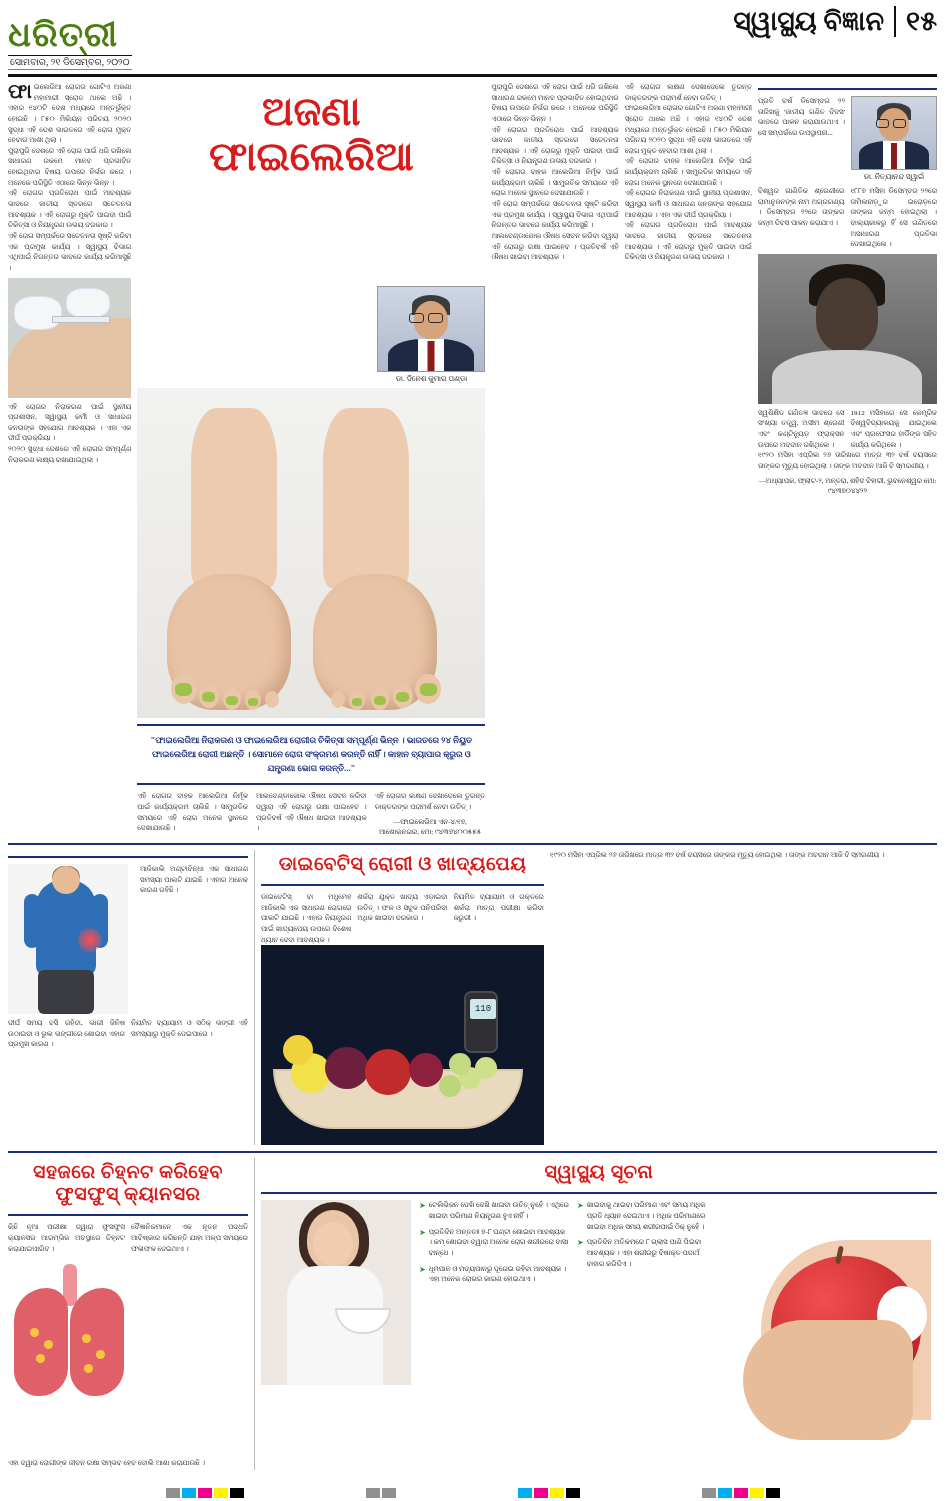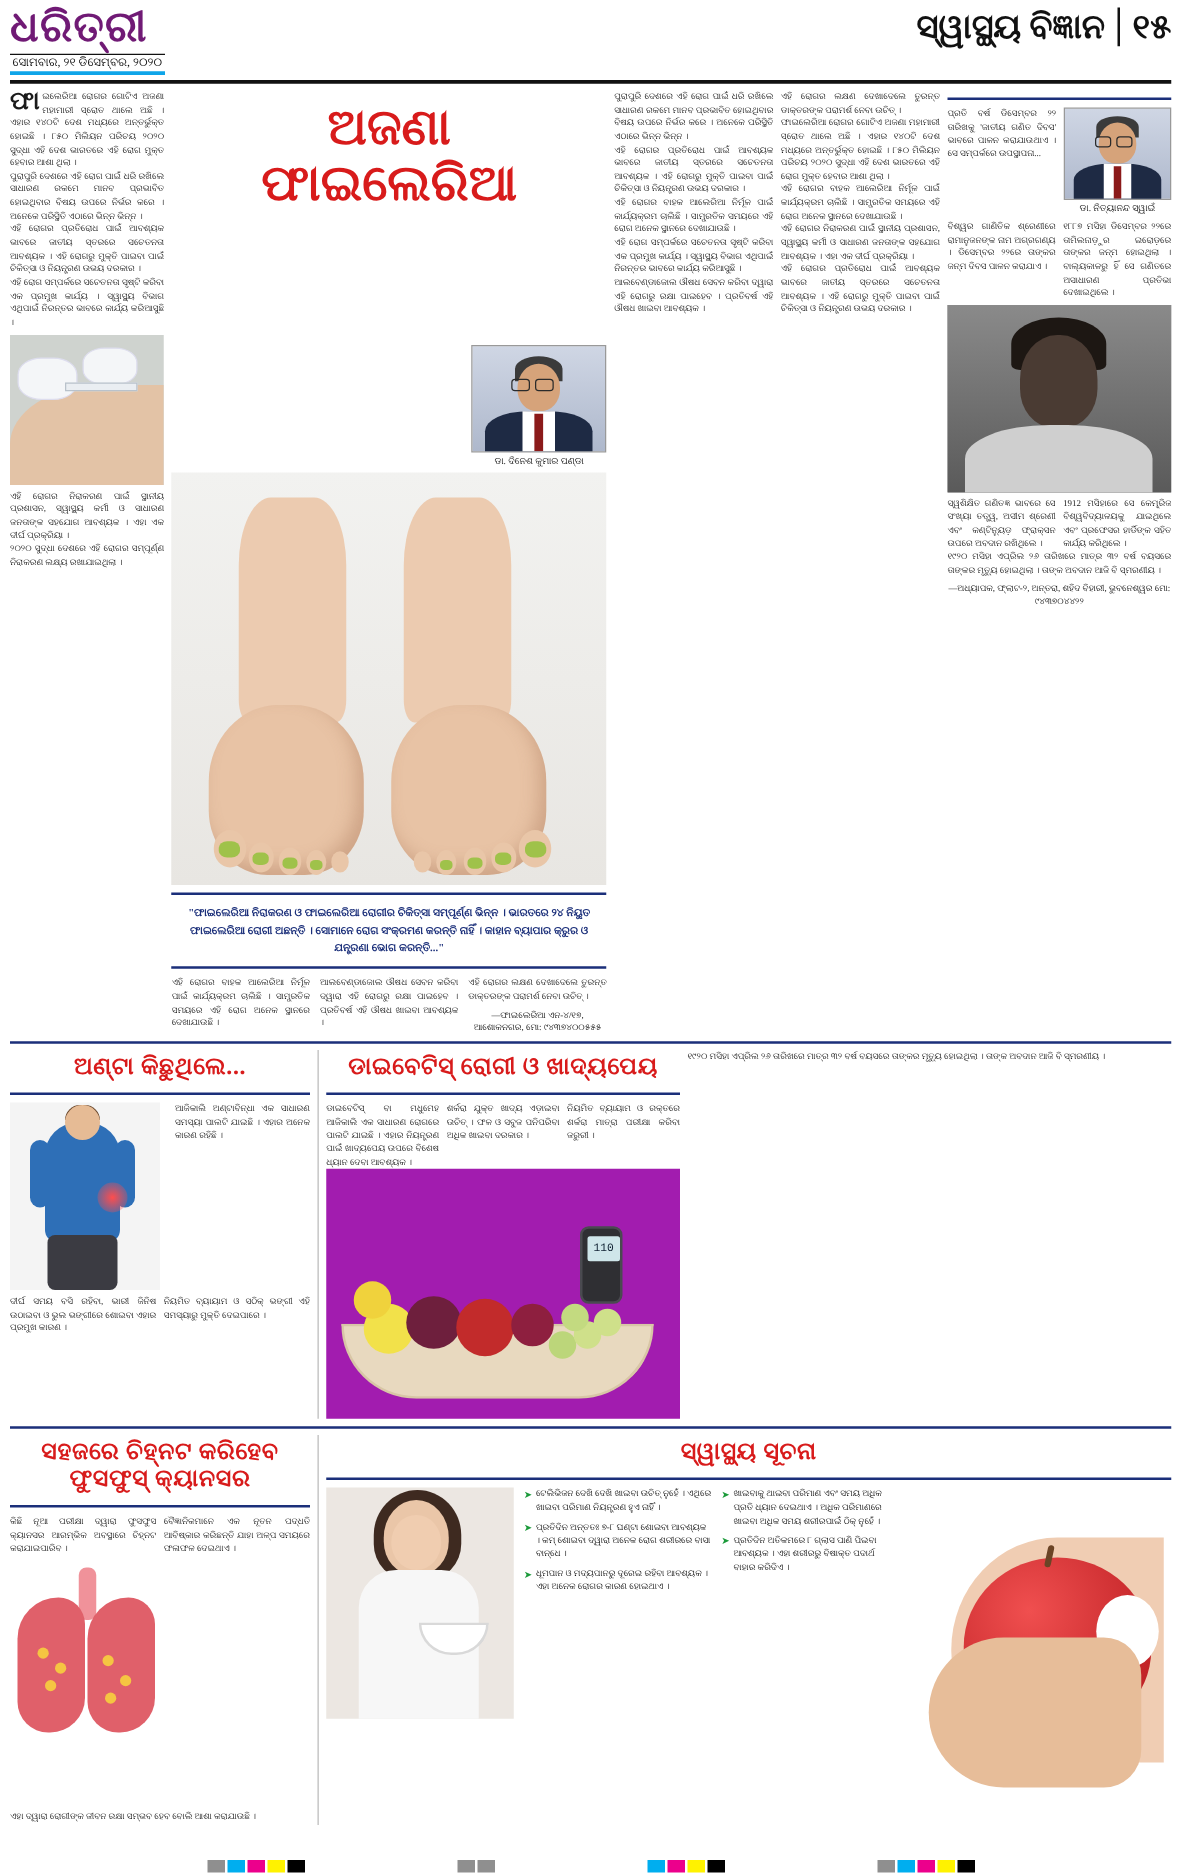--- a/index.html
+++ b/index.html
@@ -15,26 +15,26 @@
   .page { position:relative; width:945px; height:1501px; padding:6px 8px 0 8px; }
 
   
   .masthead {
     display:flex; align-items:flex-start; justify-content:space-between;
     border-bottom: 3px solid #111; padding-bottom:4px;
   }
   .logo-wrap { display:flex; flex-direction:column; }
   .logo {
     font-family:"Liberation Serif", serif;
-    font-size: 34px; font-weight: bold; color:#701a75;
-    letter-spacing: 1px; line-height: 1;
+    font-size: 34px; font-weight: bold; color:#4d7c0f;
+    letter-spacing: 1px; line-height: 1; margin-top: 12px;
   }
   .logo-date {
     font-size: 9.5px; color:#111; margin-top:3px;
-    border-top:1px solid #111; border-bottom:3px solid #0ea5e9;
+    border-top:1px solid #111; border-bottom:1px solid #0ea5e9;
     padding:1px 2px; text-align:center;
   }
   .section-head {
     display:flex; align-items:center; gap:10px;
     font-size: 27px; font-weight:bold;
   }
   .section-head .pg {
     border-left: 2px solid #111; padding-left:10px;
   }
 
@@ -124,21 +124,21 @@
   
   .backpain { height:150px; background:#f4f4f4; position:relative; overflow:hidden; }
   .backpain .man-body { position:absolute; left:28px; top:16px; width:60px; height:96px; background:#2e6fb7; border-radius:26px 26px 10px 10px; }
   .backpain .man-head { position:absolute; left:44px; top:2px; width:28px; height:28px; background:#e6bb95; border-radius:50%; }
   .backpain .man-hair { position:absolute; left:44px; top:2px; width:28px; height:12px; background:#6b4a2f; border-radius:14px 14px 0 0; }
   .backpain .man-pants { position:absolute; left:30px; top:106px; width:56px; height:44px; background:#3b3b42; border-radius:6px; }
   .backpain .arm { position:absolute; width:16px; height:54px; background:#2e6fb7; border-radius:8px; }
   .backpain .pain { position:absolute; right:26px; top:64px; width:24px; height:24px; background:radial-gradient(#ff4d4d,rgba(255,77,77,0)); border-radius:50%; }
 
   
-  .fruit { height:200px; background:#a21caf; position:relative; overflow:hidden; }
+  .fruit { height:200px; background:#0f172a; position:relative; overflow:hidden; }
   .bowl { position:absolute; left:12px; bottom:16px; width:250px; height:60px; background:#e8d9bf; border-radius:0 0 120px 120px; border:2px solid #d8c6a6; }
   .fr { position:absolute; border-radius:50%; }
   .meter { position:absolute; right:46px; top:46px; width:34px; height:62px; background:#2f2f33; border-radius:7px; border:2px solid #4a4a50; }
   .meter .scr { position:absolute; left:4px; top:6px; width:26px; height:20px; background:#cfe6ea; border-radius:2px; font-size:9px; color:#123; text-align:center; line-height:20px; font-family:"Liberation Mono", monospace; }
 
   
   .lungs { height:200px; position:relative; background:#fff; }
   .lung { position:absolute; top:34px; width:54px; height:108px; background:#e0606a; border-radius:40px 26px 34px 30px; }
   .trachea { position:absolute; left:55px; top:10px; width:14px; height:42px; background:#f0929a; border-radius:6px; }
   .nod { position:absolute; width:9px; height:9px; background:#f5c542; border-radius:50%; }
@@ -323,21 +323,20 @@
       <div class="txt">୧୯୨୦ ମସିହା ଏପ୍ରିଲ ୨୬ ତାରିଖରେ ମାତ୍ର ୩୨ ବର୍ଷ ବୟସରେ ତାଙ୍କର ମୃତ୍ୟୁ ହୋଇଥିଲା । ତାଙ୍କ ଅବଦାନ ଆଜି ବି ସ୍ମରଣୀୟ ।</div>
       <div class="sig">—ଅଧ୍ୟାପକ, ଫ୍ଲାଟ-୨, ଅନ୍ତରା,
 ଶହିଦ ବିହାରୀ, ଭୁବନେଶ୍ୱର
 ମୋ: ୯୪୩୭୦୪୪୨୨</div>
     </div>
   </div>
 
   <div class="bottom-grid">
 
     <div style="width:240px">
-      <div class="sec-banner">ଅଣ୍ଟା କିଛୁଥିଲେ...</div>
       <div class="rule-blue"></div>
       <div style="display:flex; gap:12px;">
         <div style="width:120px">
           <div class="backpain">
             <div class="man-body"></div>
             <div class="man-hair"></div>
             <div class="man-head"></div>
             <div class="arm" style="left:16px; top:30px;"></div>
             <div class="arm" style="left:84px; top:30px;"></div>
             <div class="man-pants"></div>

